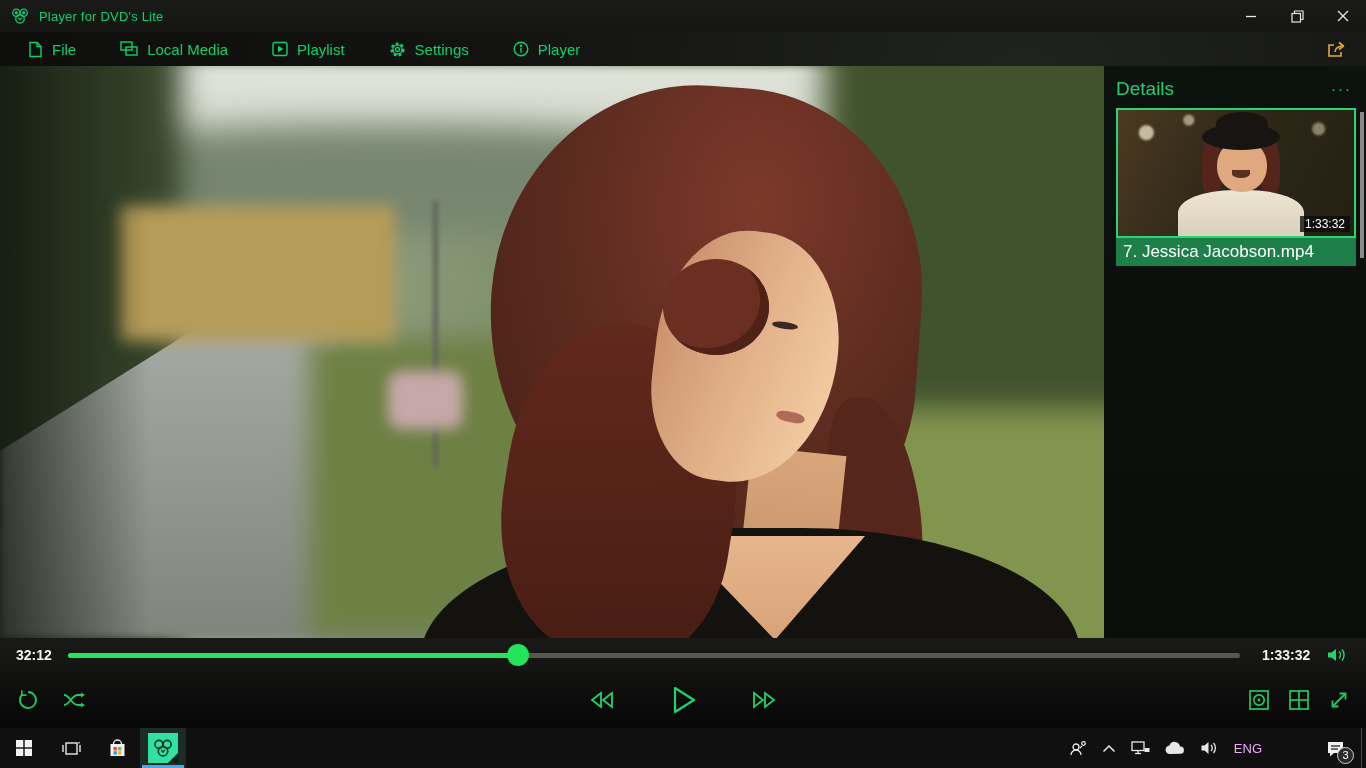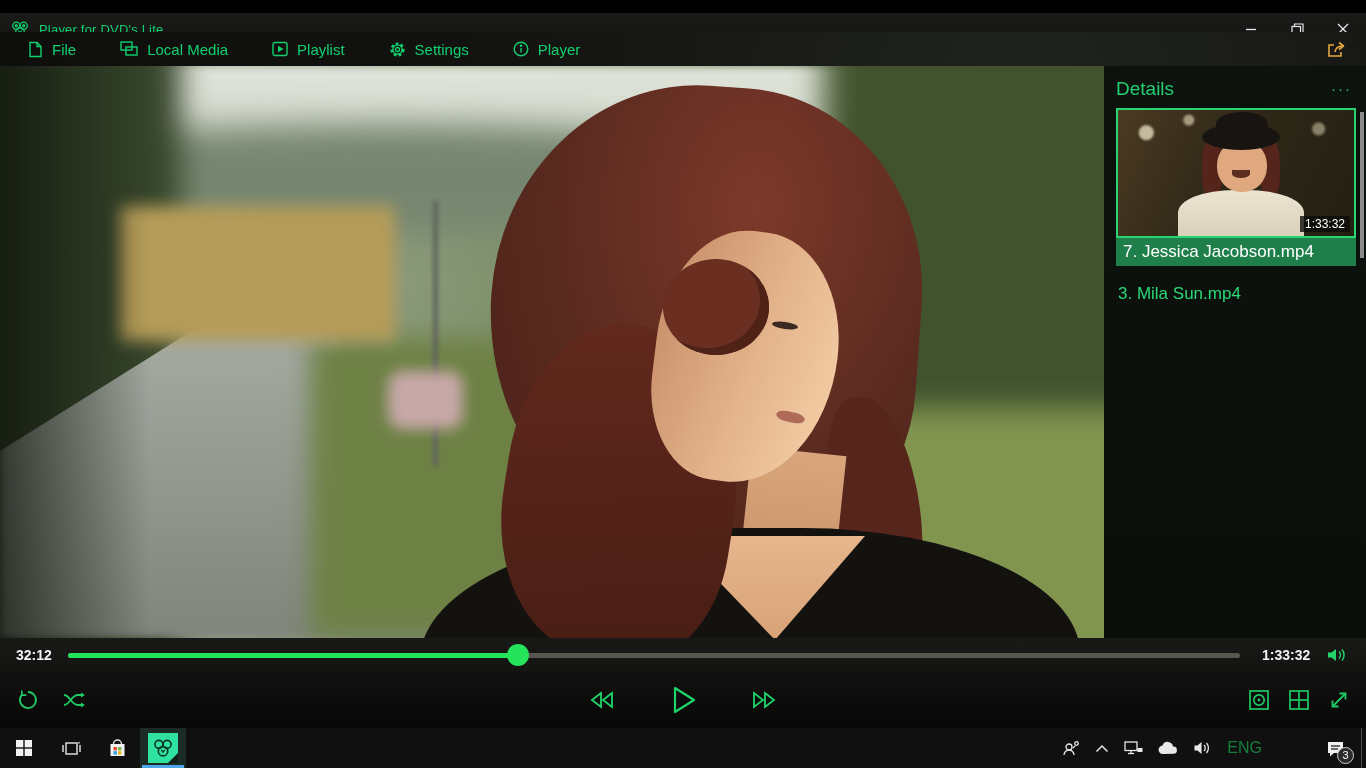--- a/index.html
+++ b/index.html
@@ -1,21 +1,21 @@
 <!DOCTYPE html>
 <html><head>
 <meta charset="utf-8">
 <style>
   * { box-sizing: border-box; }
   html,body { margin:0; padding:0; background:#000; }
   body { width:1366px; height:768px; overflow:hidden; font-family:"Liberation Sans", sans-serif; }
   .app { position:relative; width:1366px; height:768px; background:#000; }
 
   
-  .titlebar { position:absolute; top:13px; left:0; right:0; height:32px;
+  .titlebar { position:absolute; top:0; left:0; right:0; height:32px;
     background:linear-gradient(180deg,#1a1a19,#151514); display:flex; align-items:center; }
   .app-logo { margin-left:10px; display:flex; }
   .title-text { color:#10d06d; font-size:13px; margin-left:9px; letter-spacing:.2px; }
   .win-controls { margin-left:auto; display:flex; height:32px; }
   .win-btn { width:46px; height:32px; display:flex; align-items:center; justify-content:center; }
 
   
   .menubar { position:absolute; top:32px; left:0; right:0; height:34px;
     background:radial-gradient(circle at 75% 180%, #20231f 0%, #121211 55%, #0e0e0d 100%);
     display:flex; align-items:center; }
@@ -142,21 +142,21 @@
     flex:1; margin-left:10px; font-family:"Liberation Sans",sans-serif; }
   .tb-search input::placeholder { color:#bdbdbd; }
   .tb-mic { margin-right:10px; display:flex; }
   .tb-btn { width:46px; height:40px; display:flex; align-items:center; justify-content:center; position:relative; }
   .tb-btn.active { background:#1c2b26; }
   .tb-btn.active .active-line { position:absolute; bottom:0; left:2px; right:2px; height:3px; background:#4da6e8; }
   .player-tile { position:relative; width:30px; height:30px; background:#2fe2a0; display:flex; align-items:center; justify-content:center; }
   .player-tile .corner { position:absolute; right:0; bottom:0; width:0; height:0;
     border-left:10px solid transparent; border-bottom:10px solid #0e1f19; }
   .tb-tray { margin-left:auto; display:flex; align-items:center; gap:15px; }
-  .tray-lang { color:#15803d; font-size:16px; }
+  .tray-lang { color:#f0abfc; font-size:13px; }
   .tb-action { position:relative; margin-left:64px; margin-right:14px; display:flex; }
   .badge { position:absolute; right:-9px; bottom:-7px; width:17px; height:17px; border-radius:50%;
     background:#2b2b2b; border:1.5px solid #cfcfcf; color:#fff; font-size:11px;
     display:flex; align-items:center; justify-content:center; }
   .show-desktop { width:5px; height:40px; border-left:1px solid #4a4a4a; margin-left:2px; }
 </style>
 </head>
 <body>
 
 <div class="app">
@@ -284,21 +284,20 @@
         <div class="t1-hat-crown"></div>
         <span class="pl-badge">1:33:32</span>
       </div>
       <div class="pl-label">7. Jessica Jacobson.mp4</div>
     </div>
 
     <div class="pl-item">
     </div>
 
     <div class="pl-item">
-      <div class="pl-label">3. Mila Sun.mp4</div>
     </div>
 
     <div class="pl-scrollbar"></div>
   </div>
 
   <div class="seekrow">
     <span class="cur-time">32:12</span>
     <div class="track">
       <div class="track-progress" style="width: 38.4%;"></div>
       <div class="track-thumb" style="left: 38.4%;"></div>

